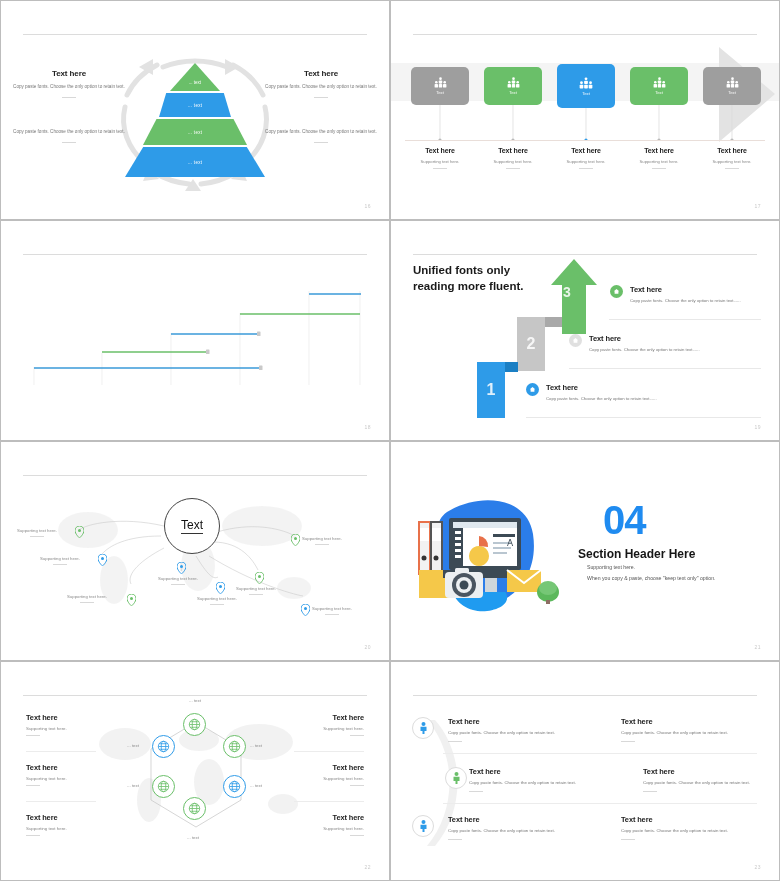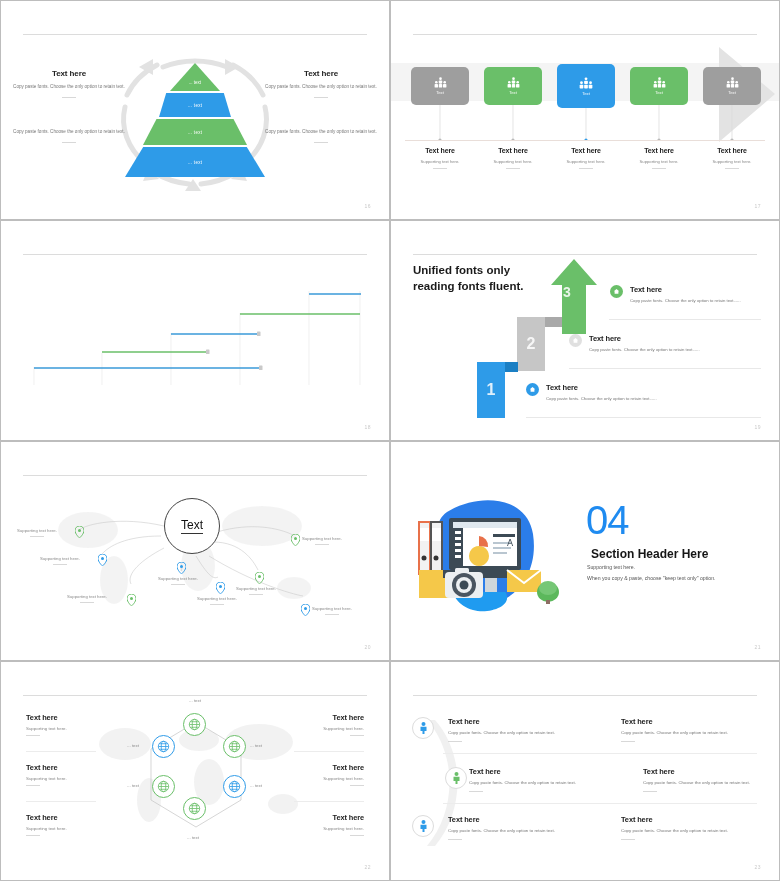--- a/index.html
+++ b/index.html
@@ -56,22 +56,22 @@
   .s4 .uline { position:absolute; height:1px; background:#e8e8e8; }
 
   
   .hub { position:absolute; left:163px; top:56px; width:56px; height:56px; border-radius:50%;
          border:1.4px solid #444; background:#fff; display:flex; align-items:center; justify-content:center; z-index:3; }
   .hub span { font-size:12px; color:#111; border-bottom:1.2px solid #333; padding-bottom:1px; }
   .pin-lbl { position:absolute; font-size:4.3px; color:#8a8a8a; white-space:nowrap; }
   .pin-lbl .dash { margin:3px auto 0; }
 
   
-  .s6 .num { position:absolute; left:195px; top:60px; font-size:40px; font-weight:normal; color:#1f8bf0; letter-spacing:-1px; line-height:.9; }
-  .s6 .sh { position:absolute; left:200px; top:105px; font-size:12px; font-weight:bold; color:#161616; }
+  .s6 .num { position:absolute; left:212px; top:60px; font-size:40px; font-weight:bold; color:#1f8bf0; letter-spacing:-1px; line-height:.9; }
+  .s6 .sh { position:absolute; left:187px; top:105px; font-size:12px; font-weight:bold; color:#161616; }
   .s6 .sub1 { position:absolute; left:196px; top:122px; font-size:5.2px; color:#555; }
   .s6 .sub2 { position:absolute; left:196px; top:133px; font-size:5.2px; color:#555; }
 
   
   .s7 .side { position:absolute; width:120px; }
   .s7 .side .h-t { font-size:7.4px; }
   .s7 .side .s-t { font-size:4.4px; margin-top:4px; }
   .s7 .side .dash { margin-top:4px; }
   .s7 .sep { position:absolute; height:1px; background:#ececec; }
   .glob { position:absolute; width:23px; height:23px; border-radius:50%; background:#fff;
@@ -298,21 +298,21 @@
       </g>
     </svg>
 
     <div class="pg">18</div>
   </div>
 
   <div class="slide s4">
     <div class="toprule"></div>
     <div class="title">
       <div>Unified fonts only</div>
-      <div>reading fonts fluent.</div>
+      <div>reading more fluent.</div>
     </div>
 
     <svg style="position:absolute;left:158px;top:36px;width:50px;height:72px;" viewBox="0 0 50 72">
       <polygon points="25,2 48,28 37,28 37,72 13,72 13,28 2,28" fill="#6abf69"></polygon>
     </svg>
     <div class="step-box" style="left:171px; top:105px; width:24px; height:8px; background:#6abf69;"></div>
     <div style="position:absolute; left:172px; top:63px; font-size:14px; font-weight:bold; color:#fff; opacity:.85;">3</div>
 
     <div class="step-box" style="left:126px; top:96px; width:28px; height:54px; background:#c6c6c6;">
       <span class="step-num">2</span>

